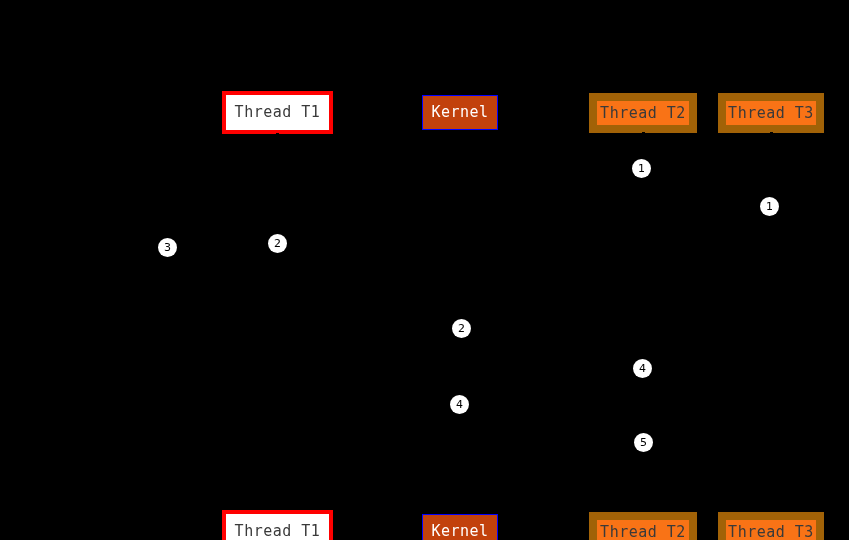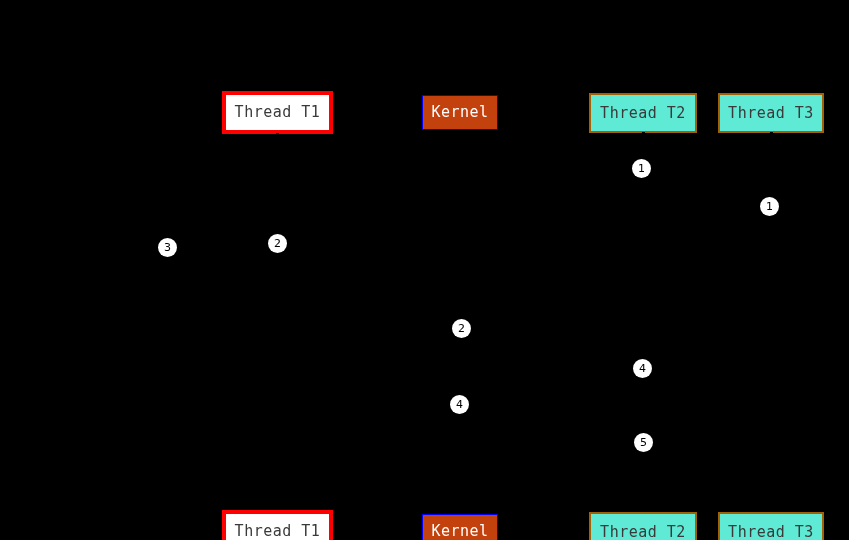--- a/index.html
+++ b/index.html
@@ -37,22 +37,22 @@
     background: #FFFFFF;
     border: 4px solid #FF0000;
     color: #3A3A3A;
   }
   .participant.kernel {
     background: #c2410c;
     border: 1px solid #0000FF;
     color: #FFFFFF;
   }
   .participant.thread-blue {
-    background: #5eead4;
-    border: 2px solid #a16207;
+    background: #f97316;
+    border: 8px solid #a16207;
     color: #3A3A3A;
   }
 
   
   .lifeline {
     position: absolute;
     width: 1px;
     background: #000000;
   }
 

